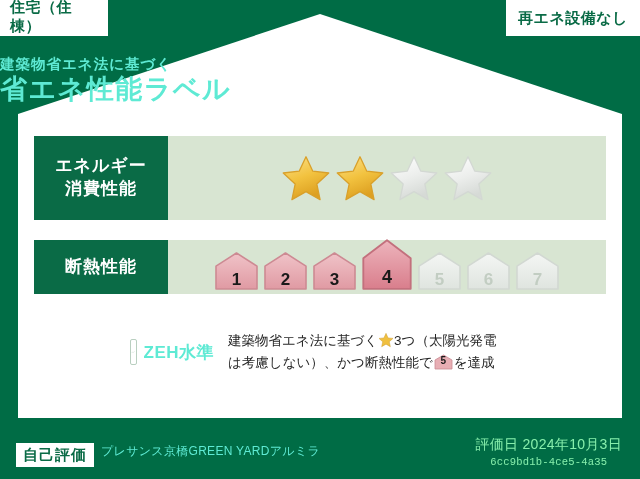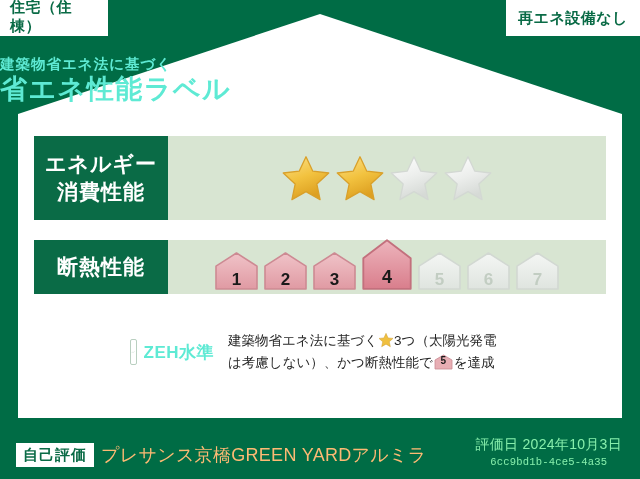--- a/index.html
+++ b/index.html
@@ -77,21 +77,21 @@
     display: flex;
     background: #d8e5d2;
   }
   .row-energy { top: 136px; height: 84px; }
   .row-insul  { top: 240px; height: 54px; }
 
   .row-head {
     background: #0a6b46;
     color: #ffffff;
     font-weight: bold;
-    font-size: 21px;
+    font-size: 17px;
     letter-spacing: 1px;
     display: flex;
     flex-direction: column;
     align-items: center;
     justify-content: center;
     line-height: 1.35;
     flex: 0 0 134px;
     box-sizing: border-box;
   }
   .row-head span { display: block; white-space: nowrap; }
@@ -205,22 +205,22 @@
   .self-eval {
     background: #ffffff;
     color: #0a6b46;
     font-weight: bold;
     font-size: 15px;
     letter-spacing: 1px;
     padding: 3px 7px;
     line-height: 1.2;
   }
   .bldg-name {
-    color: #fdba74;
-    font-size: 18px;
+    color: #5eead4;
+    font-size: 12px;
     letter-spacing: 0.3px;
     white-space: nowrap;
   }
   .footer-right {
     position: absolute;
     right: 18px;
     bottom: 11px;
     text-align: center;
     color: #86efac;
   }

